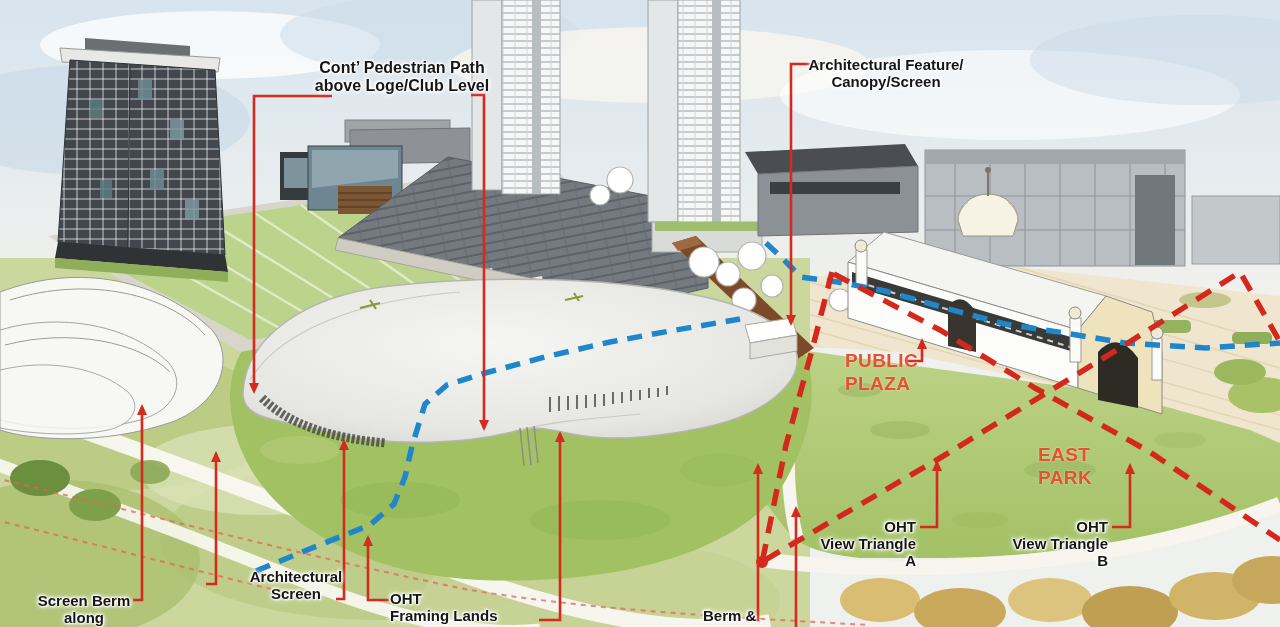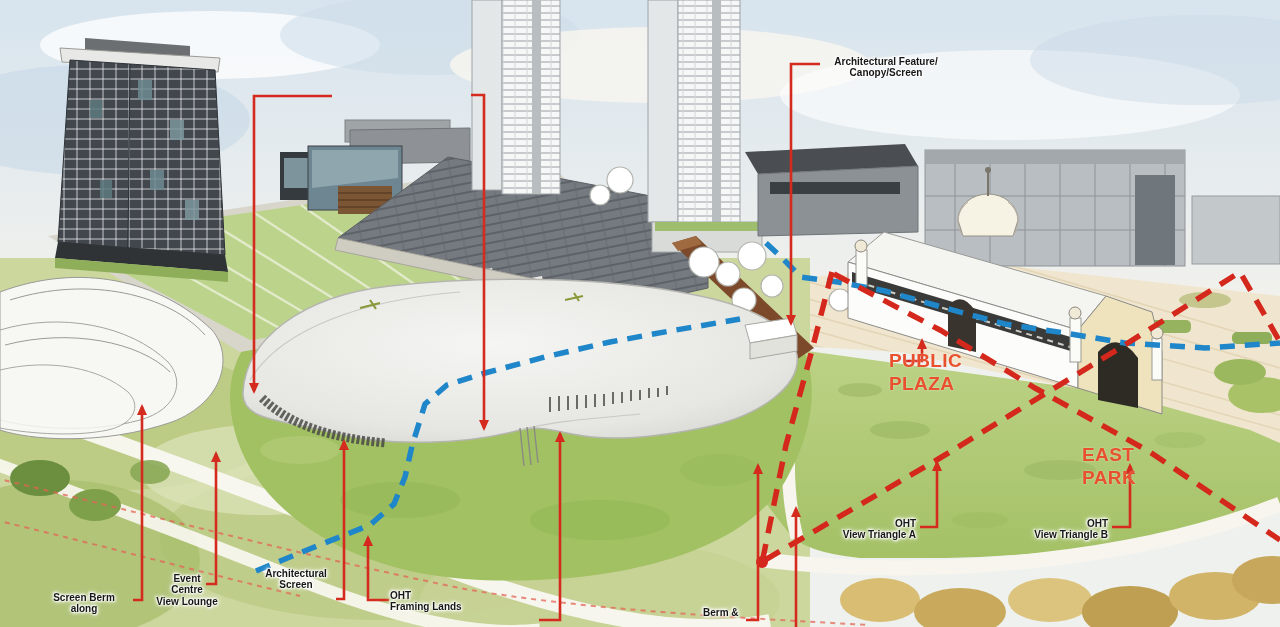--- a/index.html
+++ b/index.html
@@ -1,25 +1,25 @@
 <!DOCTYPE html>
 <html style="--leader-red: #d42b1e; --triangle-red: #d5281d; --accent-red: #e8502e; --path-blue: #1f86c9; --label-black: #161616; --thin-red: #e46456;"><head>
 <meta charset="utf-8">
 <style>
   html,body{margin:0;padding:0;background:#fff;}
   #stage{position:relative;width:1280px;height:627px;overflow:hidden;
          font-family:"Liberation Sans",sans-serif;background:#eef1ee;}
   #scene{position:absolute;left:0;top:0;}
-  .lbl{position:absolute;font-weight:bold;font-size:10px;line-height:1.14;
+  .lbl{position:absolute;font-weight:bold;font-size:15px;line-height:1.14;
        color:var(--label-black,#161616);white-space:pre-line;
        text-shadow:0 0 2px #fff,0 0 4px #fff,1px 1px 2px #fff,-1px -1px 2px #fff,0 0 6px #fff;}
   .center{text-align:center;transform:translateX(-50%);}
   .rightal{text-align:right;}
   .lbl-red{font-size:19px;line-height:1.2;color:var(--accent-red,#e8502e);
-       letter-spacing:.4px;text-shadow:0 0 2px rgba(255,255,255,.55);margin-left:44px;}
+       letter-spacing:.4px;text-shadow:0 0 2px rgba(255,255,255,.55);}
   .lead{stroke:var(--leader-red,#d42b1e);stroke-width:2.6;fill:none;}
   .arrowhead{fill:var(--leader-red,#d42b1e);}
   .tri{stroke:var(--triangle-red,#d42b1e);stroke-width:5.5;fill:none;
        stroke-dasharray:17 11;}
   .dot{fill:var(--triangle-red,#d42b1e);}
   .bluepath{stroke:var(--path-blue,#1f86c9);stroke-width:5.5;fill:none;
        stroke-dasharray:15 10;}
   .thinred{stroke:var(--thin-red,#e46456);stroke-width:2;fill:none;
        stroke-dasharray:5 5;opacity:.75;}
 </style>
@@ -320,35 +320,34 @@
     <path class="lead" d="M133,600 L142,600 L142,407" marker-end="url(#arrow)"></path>
     <path class="lead" d="M206,584 L216,584 L216,454" marker-end="url(#arrow)"></path>
     <path class="lead" d="M336,599 L344,599 L344,442" marker-end="url(#arrow)"></path>
     <path class="lead" d="M389,600 L368,600 L368,538" marker-end="url(#arrow)"></path>
     <path class="lead" d="M539,620 L560,620 L560,434" marker-end="url(#arrow)"></path>
     <path class="lead" d="M746,620 L758,620 L758,466" marker-end="url(#arrow)"></path>
     <path class="lead" d="M796,628 L796,509" marker-end="url(#arrow)"></path>
   </g>
 </svg>
 
+<div class="lbl center" style="left:402px;top:59px;font-size:16px">Cont’ Pedestrian Path
+above Loge/Club Level</div>
 <div class="lbl center" style="left:886px;top:56px">Architectural Feature/
 Canopy/Screen</div>
 <div class="lbl lbl-red" style="left:845px;top:350px">PUBLIC
 PLAZA</div>
 <div class="lbl lbl-red" style="left:1038px;top:444px">EAST
 PARK</div>
 <div class="lbl rightal" style="left:813px;top:518px;width:103px">OHT
 View Triangle A</div>
 <div class="lbl rightal" style="left:1005px;top:518px;width:103px">OHT
 View Triangle B</div>
 <div class="lbl center" style="left:84px;top:592px">Screen Berm
 along</div>
-<div class="lbl center" style="left:187px;top:573px">Event
-Centre
-View Lounge</div>
 <div class="lbl center" style="left:296px;top:568px">Architectural
 Screen</div>
 <div class="lbl" style="left:390px;top:590px">OHT
 Framing Lands</div>
 <div class="lbl" style="left:517px;top:627px">Art</div>
 <div class="lbl" style="left:703px;top:607px">Berm &amp;</div>
 
 </div>
 
 </body></html>

